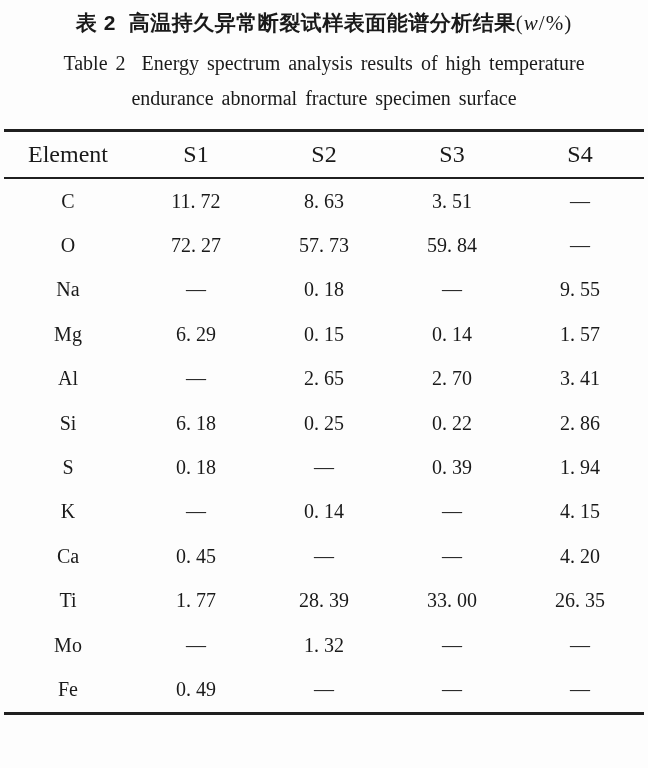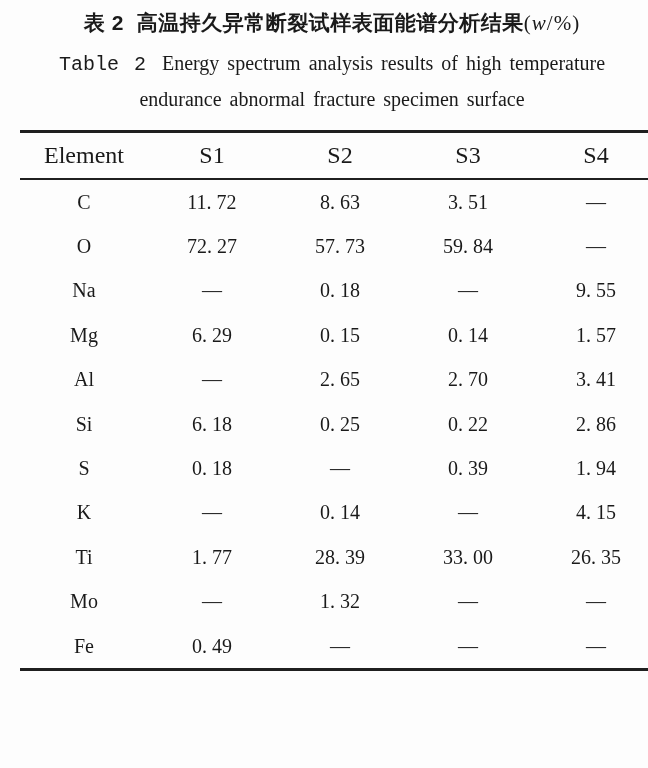--- a/index.html
+++ b/index.html
@@ -11,21 +11,20 @@
     height: 768px;
     background: var(--bg, #fdfdfd);
     color: var(--fg, #1a1a1a);
     font-family: "Liberation Serif", "DejaVu Serif", serif;
     overflow: hidden;
   }
   .page {
     width: 648px;
     height: 768px;
     box-sizing: border-box;
-    padding-left: 16px;
   }
   
   .title-cn {
     padding-top: 9px;
     text-align: center;
     font-family: "Liberation Sans", "DejaVu Sans", sans-serif;
     font-weight: bold;
     font-size: 21px;
     line-height: 28px;
     letter-spacing: 0.5px;
@@ -46,21 +45,20 @@
   .title-en {
     margin-top: 9px;
     text-align: center;
     font-size: 20px;
     line-height: 35px;
     word-spacing: 3px;
     white-space: nowrap;
   }
   .title-en .en-label {
     margin-right: 16px;
-    font-family: Liberation Mono, monospace;
   }
   
   table.data-table {
     width: 640px;
     margin: 13px 4px 0 4px;
     border-collapse: collapse;
     table-layout: fixed;
     border-top: 3px solid var(--rule, #1f1f1f);
     border-bottom: 3px solid var(--rule, #1f1f1f);
   }
@@ -158,20 +156,27 @@
           <td>1. 94</td>
         </tr>
         <tr>
           <td>K</td>
           <td>—</td>
           <td>0. 14</td>
           <td>—</td>
           <td>4. 15</td>
         </tr>
         <tr>
+          <td>Ca</td>
+          <td>0. 45</td>
+          <td>—</td>
+          <td>—</td>
+          <td>4. 20</td>
+        </tr>
+        <tr>
           <td>Ti</td>
           <td>1. 77</td>
           <td>28. 39</td>
           <td>33. 00</td>
           <td>26. 35</td>
         </tr>
         <tr>
           <td>Mo</td>
           <td>—</td>
           <td>1. 32</td>

